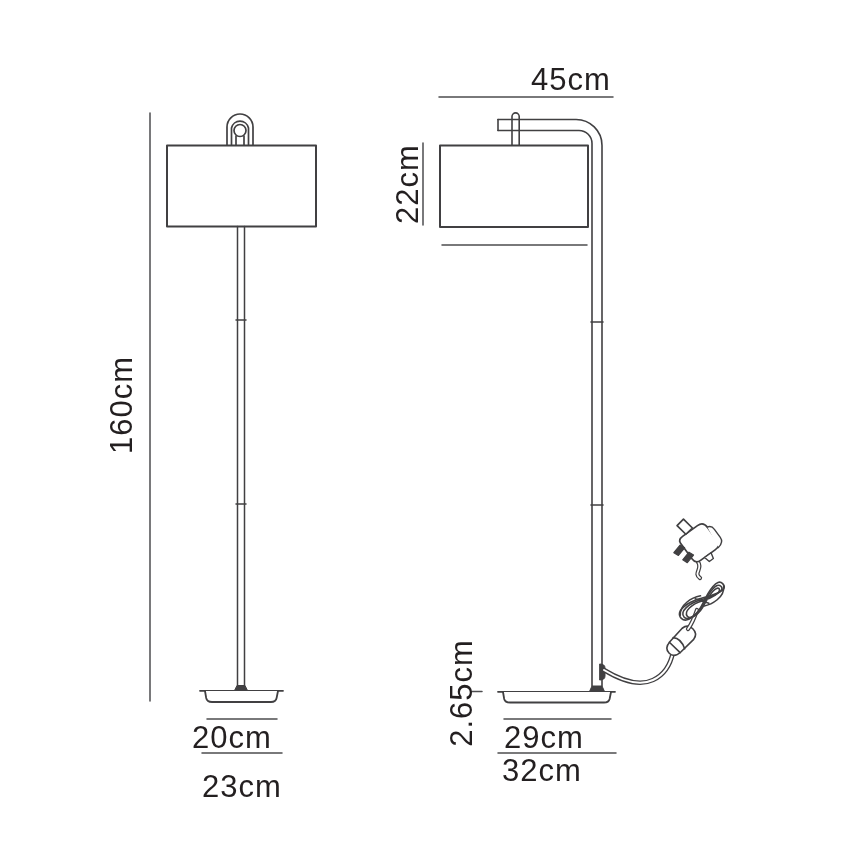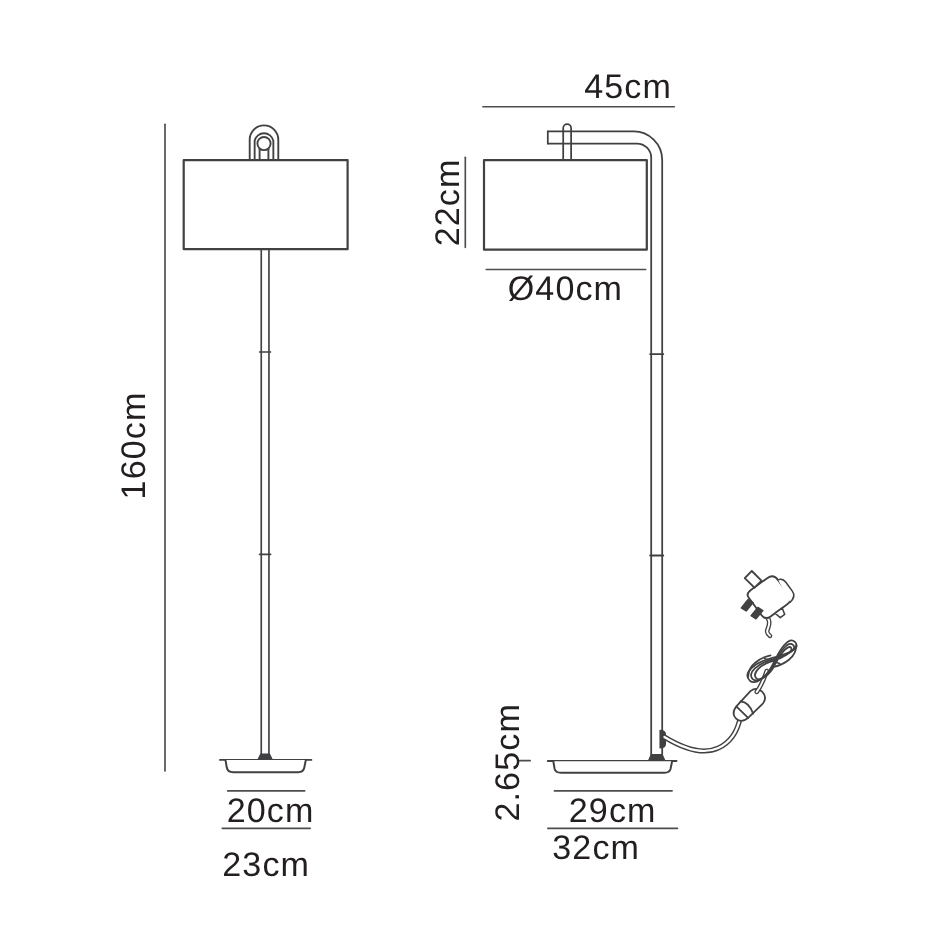--- a/index.html
+++ b/index.html
@@ -128,29 +128,28 @@
       <path d="M423,143 V225"></path>
       <path d="M442,245 H587"></path>
       <path d="M471,691.5 H482"></path>
       <path d="M504,719 H611"></path>
       <path d="M498,753 H616"></path>
     </g>
   </svg>
 
   <div class="dim-label vert" style="left:121px;top:405px;">160cm</div>
 
-  <div class="dim-label" style="left:246px;top:737px;">20cm</div>
+  <div class="dim-label" style="left:232px;top:737px;">20cm</div>
 
   <div class="dim-label" style="left:242px;top:770px;margin-top:16px;">23cm</div>
 
   <div class="dim-label" style="left:527px;top:79px;margin-left:44px;">45cm</div>
 
   <div class="dim-label vert" style="left:407px;top:184px;">22cm</div>
 
-  <div class="dim-label" style="left:514px;top:262px;">Ø40cm</div>
 
   <div class="dim-label vert" style="left:461px;top:693px;">2.65cm</div>
 
-  <div class="dim-label" style="left:557px;top:737px;">29cm</div>
+  <div class="dim-label" style="left:544px;top:737px;">29cm</div>
 
   <div class="dim-label" style="left:542px;top:770px;">32cm</div>
 
 </div>
 
 </body></html>

